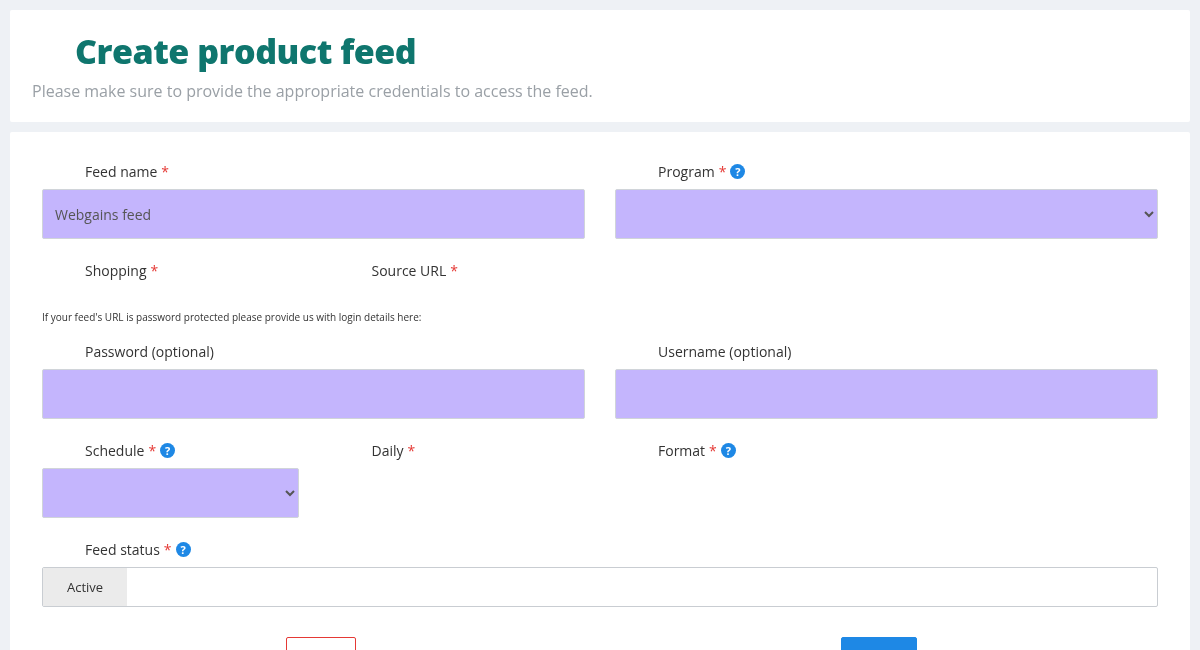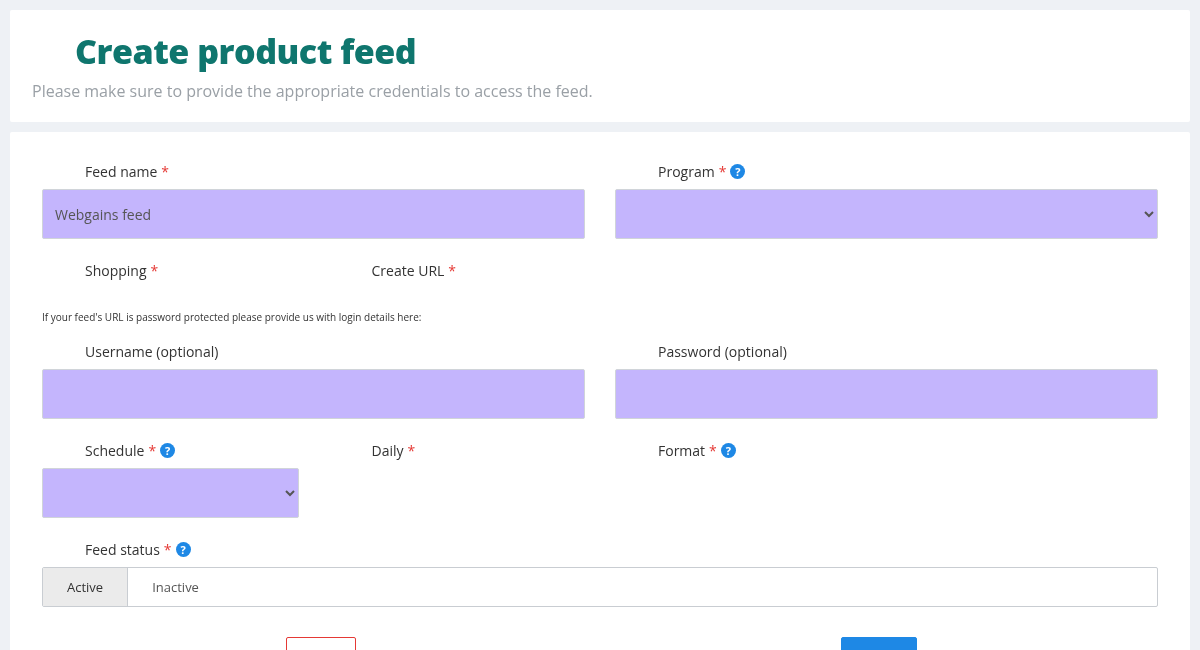--- a/index.html
+++ b/index.html
@@ -163,36 +163,36 @@
 
   <div class="form-row">
     <div class="form-group col-quarter">
       <label>
         <span>Shopping</span>
         <span class="required">*</span>
       </label>
     </div>
     <div class="form-group col-three-quarter">
       <label>
-        <span>Create URL</span>
+        <span>Source URL</span>
         <span class="required">*</span>
       </label>
     </div>
   </div>
 
   <p class="section-note">If your feed's URL is password protected please provide us with login details here:</p>
 
   <div class="form-row">
+    <div class="form-group col-half">
+      <label>Password (optional)</label>
+      <input type="password" value="" style="">
+    </div>
     <div class="form-group col-half">
       <label>Username (optional)</label>
       <input type="text" value="" style="">
-    </div>
-    <div class="form-group col-half">
-      <label>Password (optional)</label>
-      <input type="password" value="" style="">
     </div>
   </div>
 
   <div class="form-row">
     <div class="form-group col-quarter">
       <label>
         <span>Schedule</span>
         <span class="required">*</span>
         <span class="help-icon">?</span>
       </label>
@@ -216,21 +216,20 @@
   </div>
 
   <div class="form-group" style="margin-bottom:0">
     <label>
       <span>Feed status</span>
       <span class="required">*</span>
       <span class="help-icon">?</span>
     </label>
     <div class="toggle-group">
       <button class="toggle-btn active">Active</button>
-      <button class="toggle-btn">Inactive</button>
     </div>
   </div>
 
   <div class="button-row">
     <div class="button-half">
       <button class="btn btn-exit">EXIT</button>
     </div>
     <div class="button-half">
       <button class="btn btn-save">SAVE</button>
     </div>

